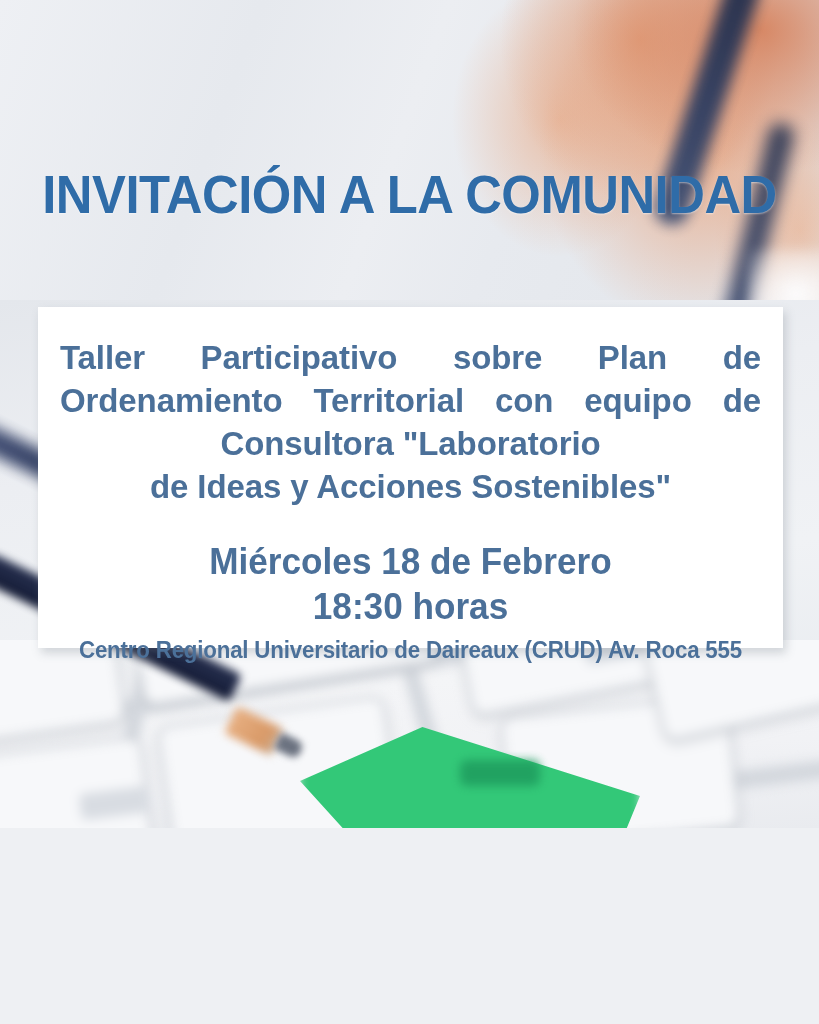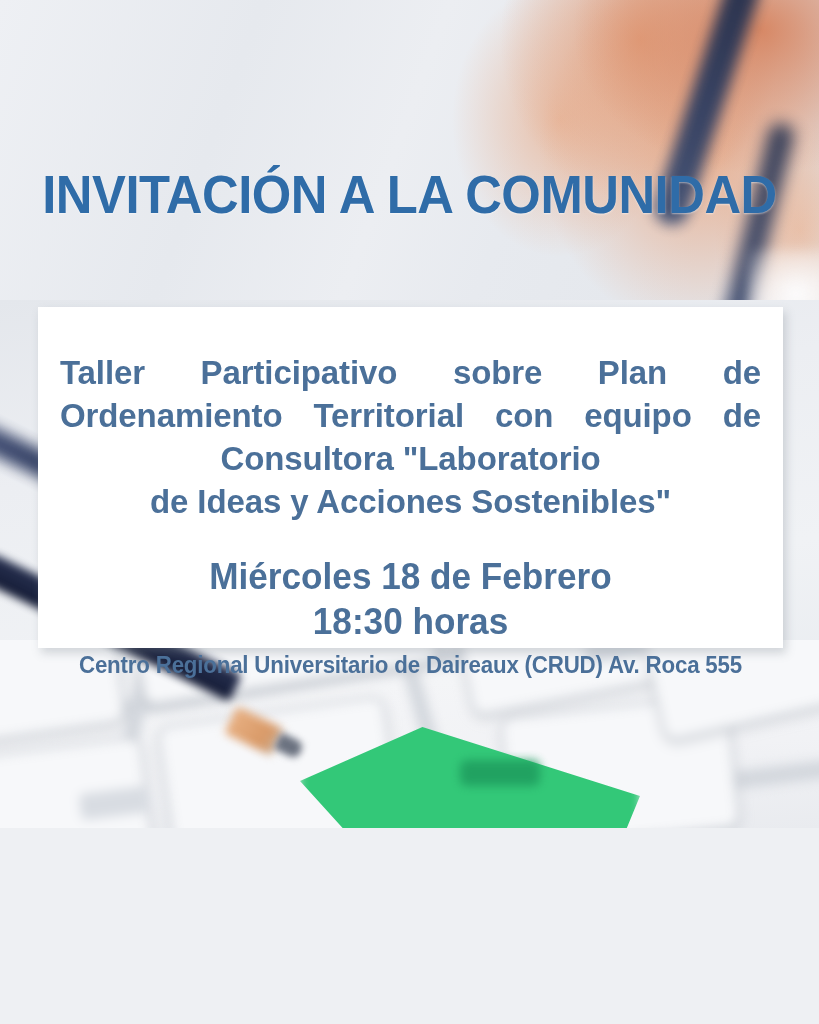--- a/index.html
+++ b/index.html
@@ -181,21 +181,20 @@
   .card {
     position: absolute;
     left: 38px; top: 307px;
     width: 745px; height: 341px;
     background: #ffffff;
     box-shadow: 3px 5px 9px rgba(120,128,140,.30);
   }
   .card-inner {
     padding: 30px 22px 0 22px;
     text-align: center;
-    margin-top: 15px;
   }
 
   .workshop {
     font-family: "Liberation Sans Narrow", "Liberation Sans", sans-serif;
     font-size: 33px;
     font-weight: bold;
     line-height: 1.3;
     color: #4b7099;
     text-align: justify;
     text-align-last: center;

